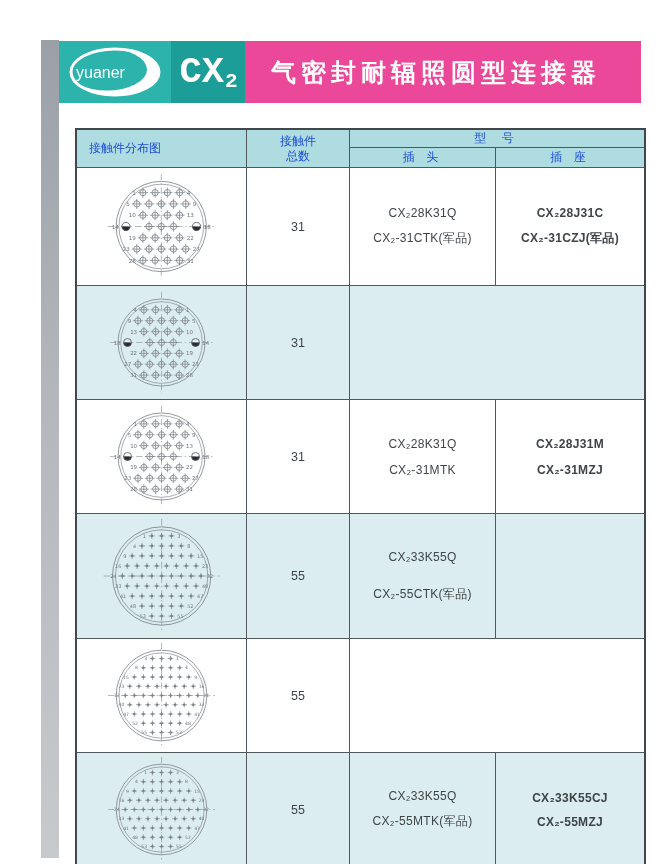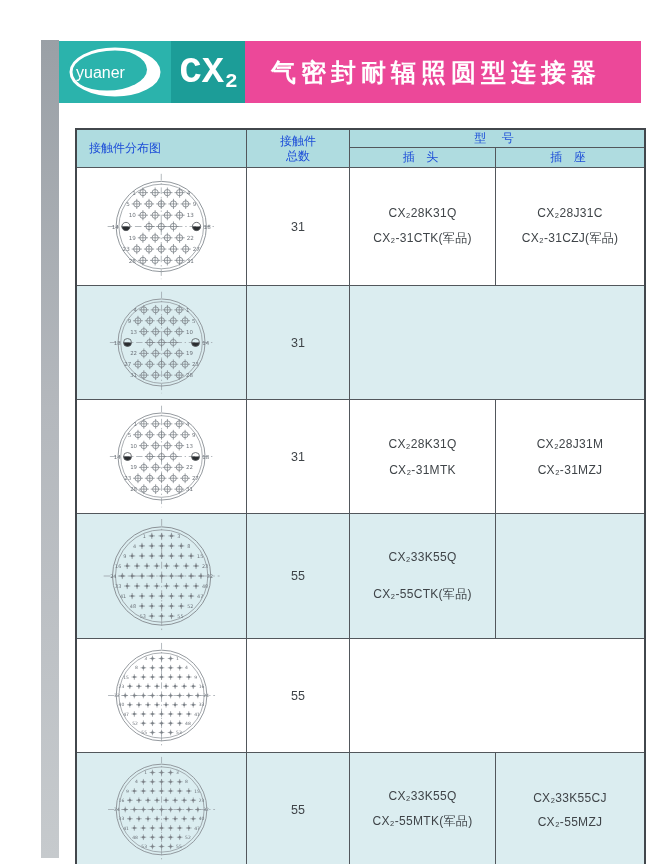--- a/index.html
+++ b/index.html
@@ -44,21 +44,21 @@
   .trow{
     display:grid;grid-template-columns:170px 103px 146px 1fr;
     border-bottom:1px solid #52575c;background:#ffffff;
   }
   .trow:last-child{border-bottom:none;}
   .trow.alt{background:#dbedf0;}
   .cell{
     border-right:1px solid #52575c;display:flex;align-items:center;justify-content:center;
     box-sizing:border-box;color:#3f4448;font-size:12px;text-align:right;
   }
-  .cell.last{border-right:none;}
+  .cell.last{border-right:none;font-weight:bold;}
   .cell.model{flex-direction:column;gap:var(--mgap,10px);letter-spacing:0.3px;}
   .cell.count{font-size:12.5px;}
   svg{display:block;}
 </style>
 </head>
 <body>
 
 <div class="left-strip"></div>
 
 <header class="band">

